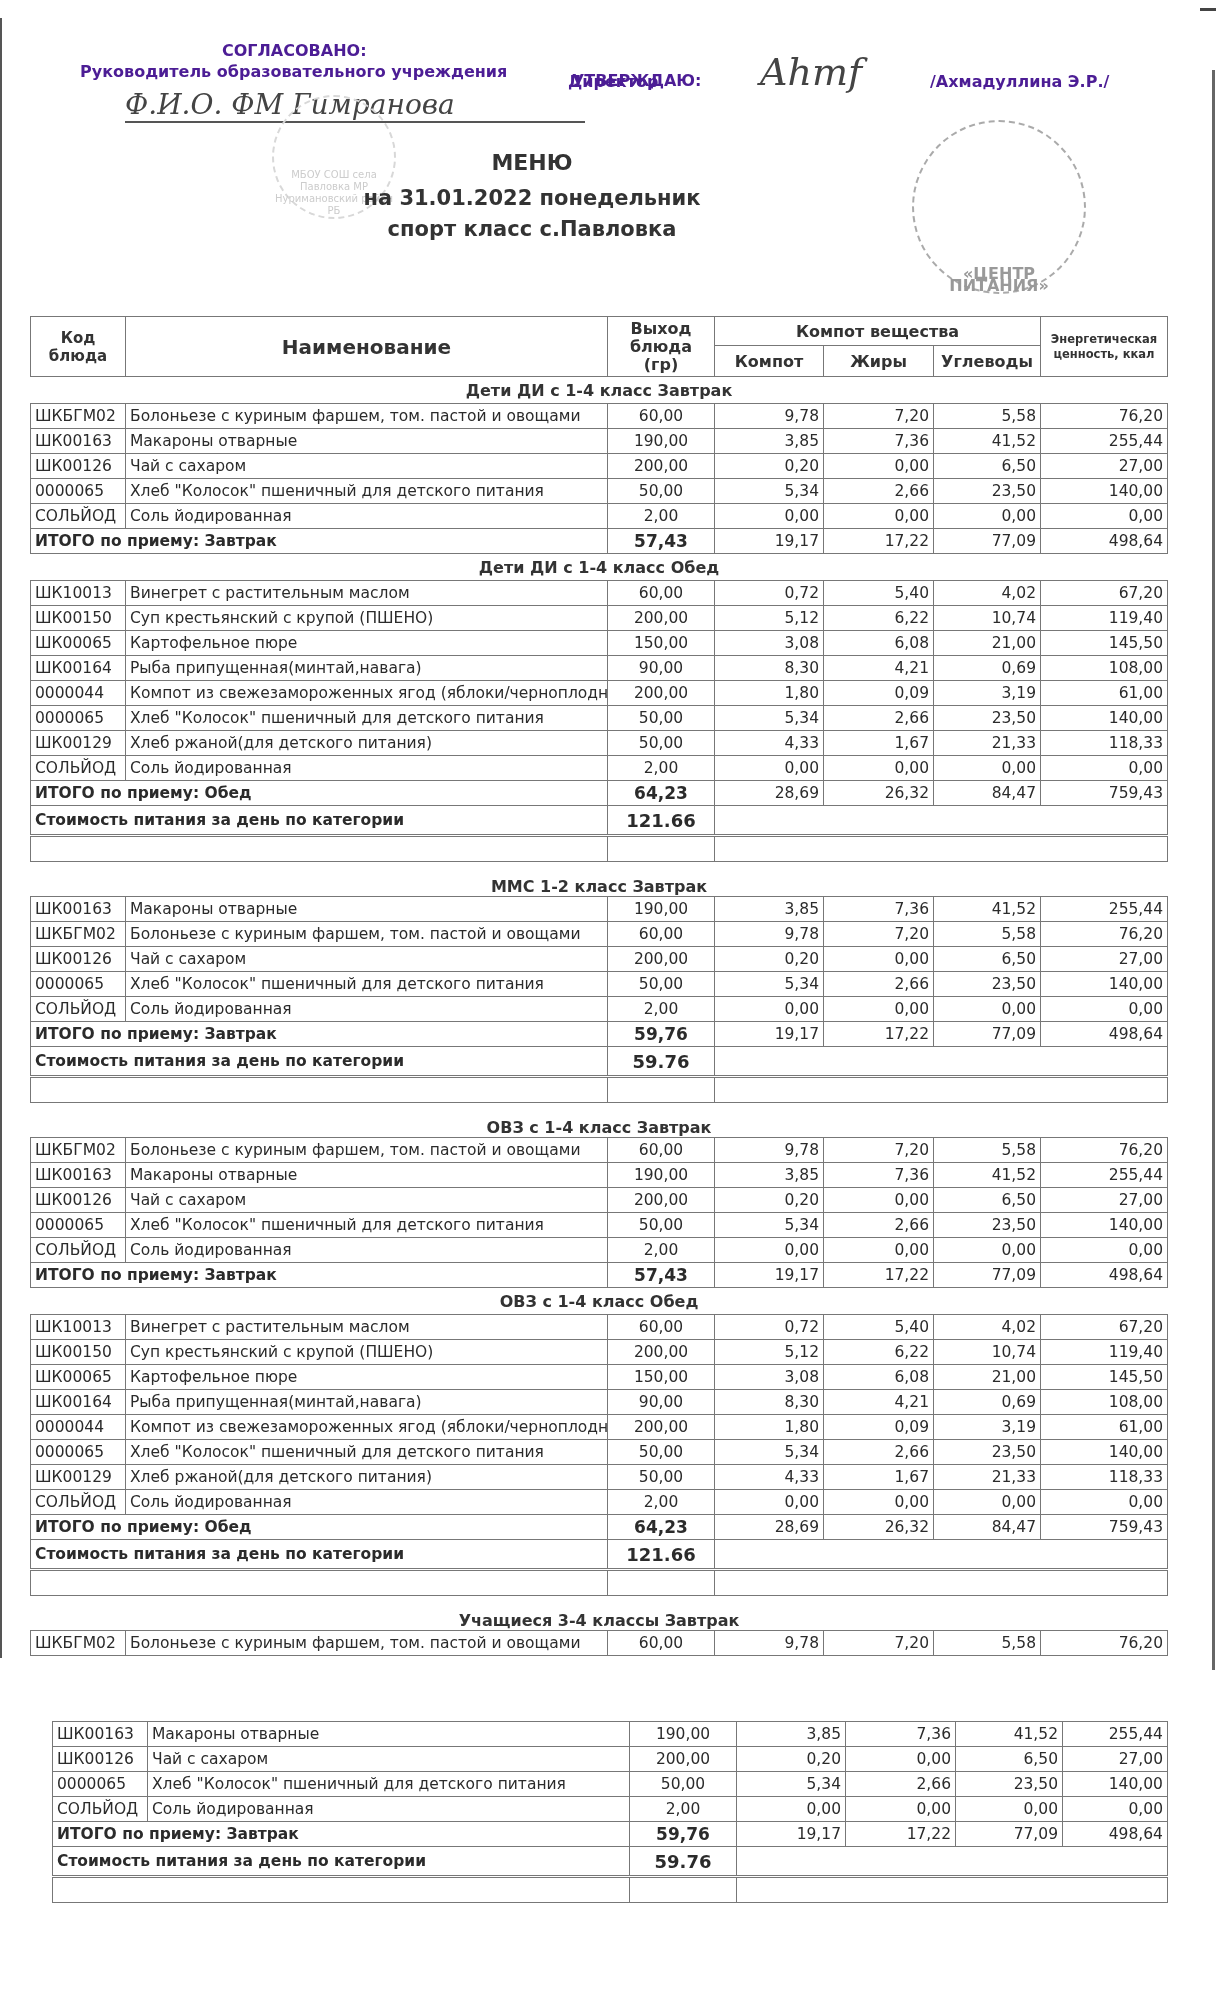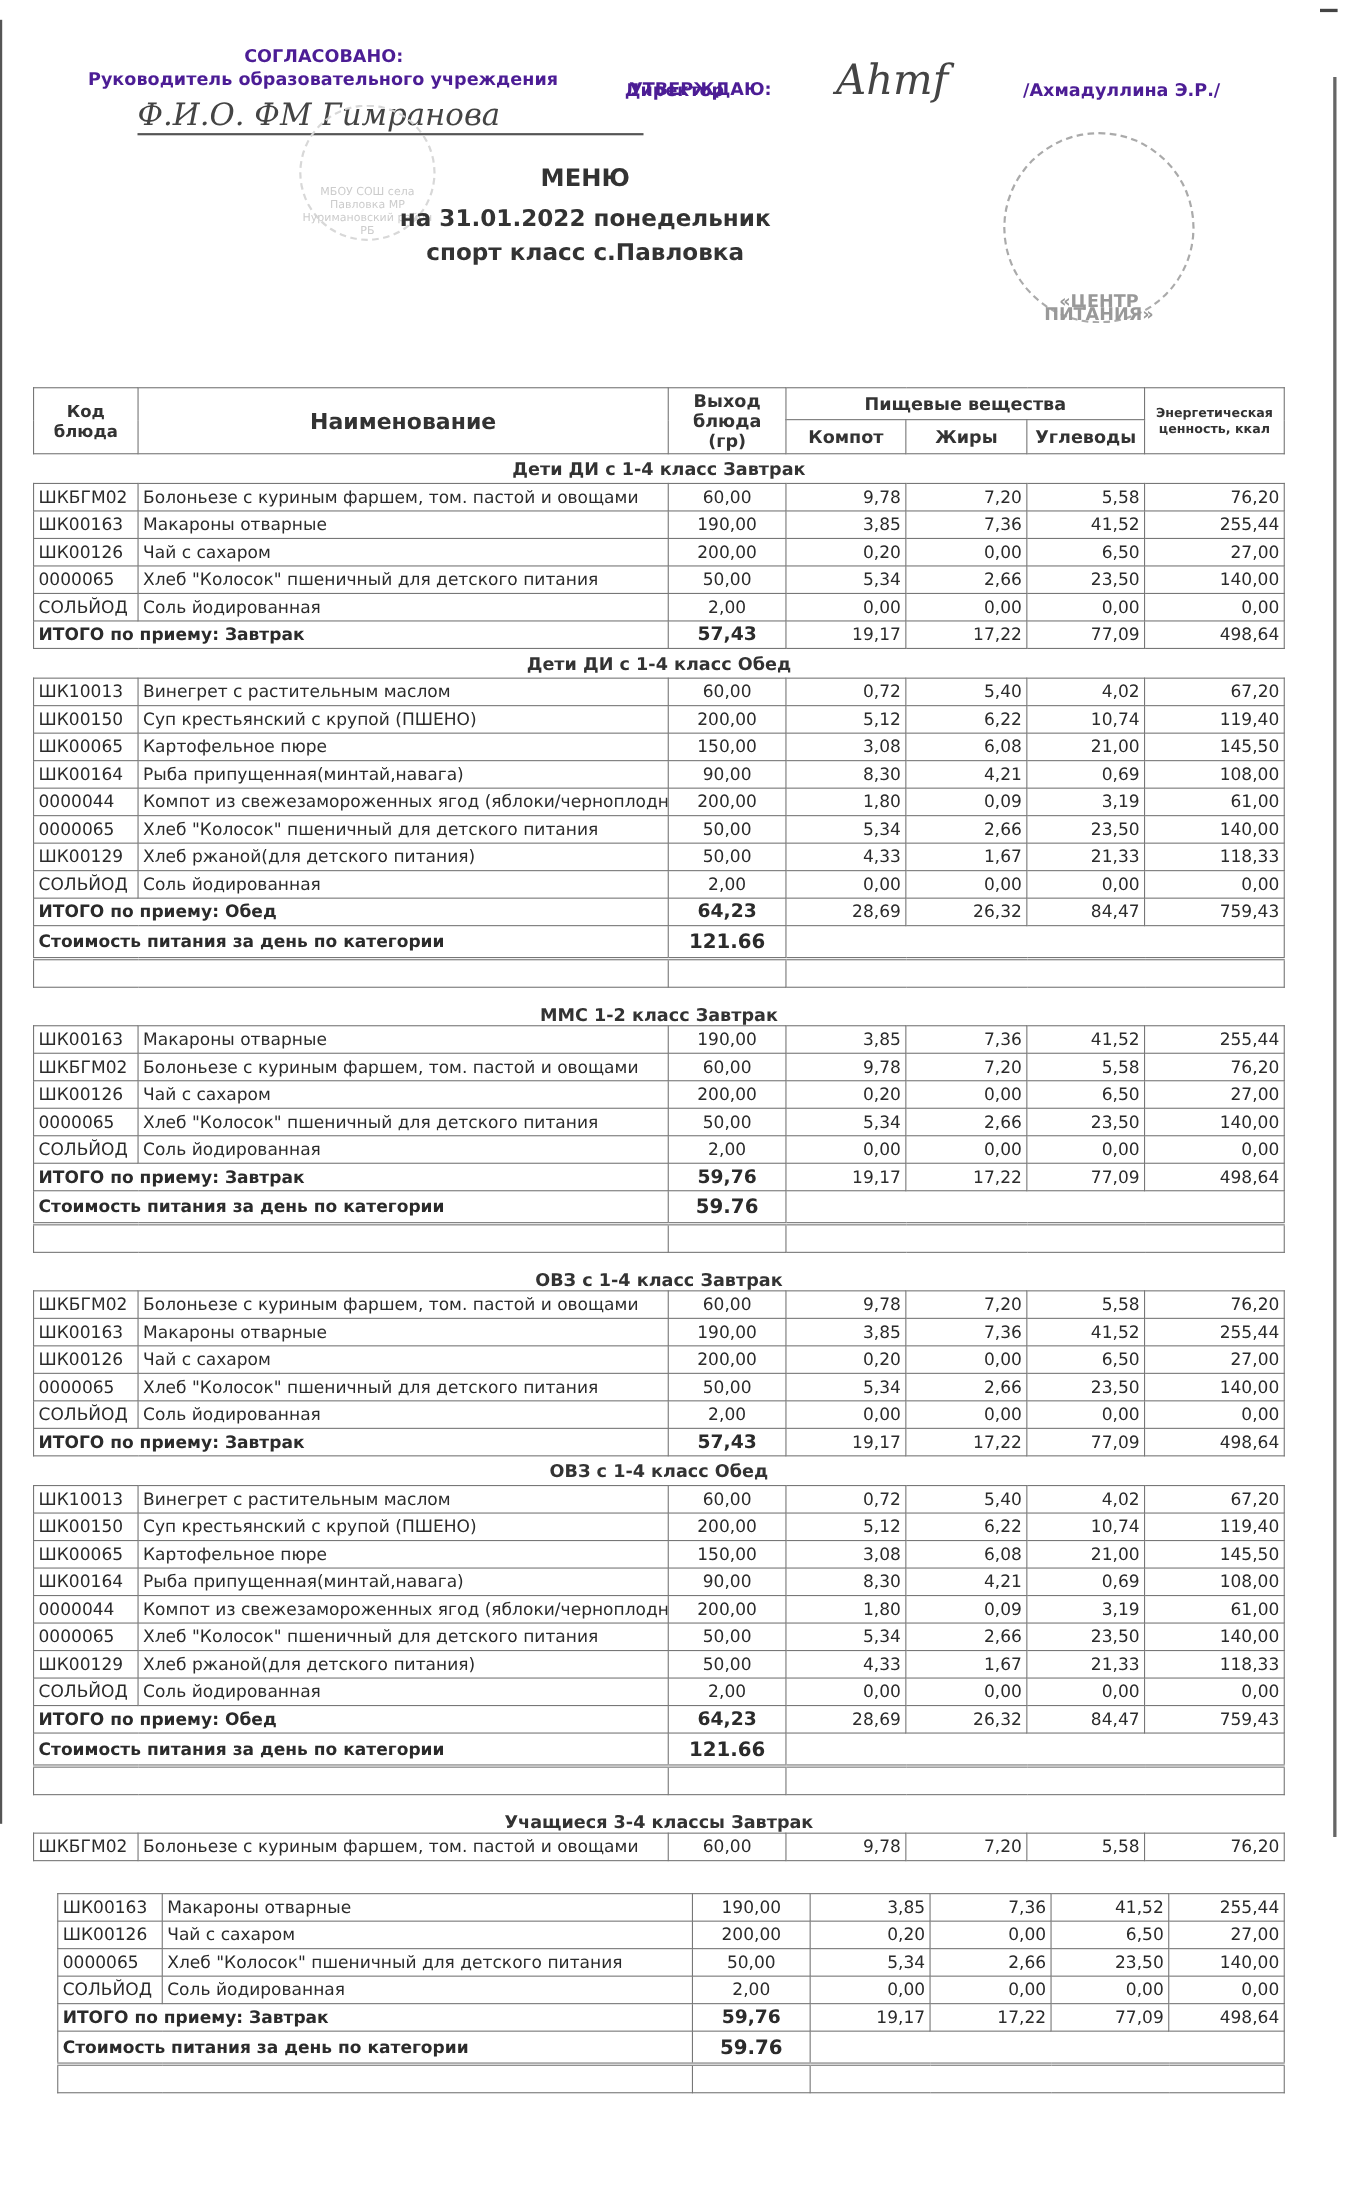--- a/index.html
+++ b/index.html
@@ -47,36 +47,36 @@
 <div class="signature" style="left:760px;top:50px;font-size:38px;">Ahmf</div>
 <div class="hdr" style="left:930px;top:72px;">/Ахмадуллина Э.Р./</div>
 <div class="stamp" style="left:885px;top:120px;width:170px;height:170px;">
     <span>«ЦЕНТР ПИТАНИЯ»</span>
   </div>
 
 <div class="title" style="top:150px;font-size:22px;">МЕНЮ</div>
 <div class="title" style="top:186px;font-size:21px;">на 31.01.2022  понедельник</div>
 <div class="title" style="top:217px;font-size:21px;">спорт класс с.Павловка</div>
 
-<table id="main-table" style="left:30px;top:316px;width:1137px;margin-top:36px;">
+<table id="main-table" style="left:30px;top:316px;width:1137px;">
   <colgroup>
     <col style="width:95px">
       <col style="width:482px">
       <col style="width:107px">
     <col style="width:109px">
       <col style="width:110px">
       <col style="width:107px">
       <col style="width:127px">
   </colgroup>
   <thead>
     <tr>
       <th rowspan="2" class="ctr" style="height:30px;white-space:normal;font-size:15px;">Код блюда</th>
       <th rowspan="2" class="ctr" style="font-size:20px;">Наименование</th>
       <th rowspan="2" class="ctr" style="white-space:normal;font-size:16px;line-height:18px;">Выход блюда (гр)</th>
-      <th colspan="3" class="ctr" style="font-size:16px;height:28px;">Пищевые вещества</th>
+      <th colspan="3" class="ctr" style="font-size:16px;height:28px;">Компот вещества</th>
       <th rowspan="2" class="ctr" style="white-space:normal;font-size:11.5px;line-height:15px;">Энергетическая ценность, ккал</th>
     </tr>
     <tr>
       <th class="ctr" style="height:30px;font-size:16px;">Компот</th>
       <th class="ctr" style="font-size:16px;">Жиры</th>
       <th class="ctr" style="font-size:16px;">Углеводы</th>
     </tr>
   </thead>
   <tbody id="main-body">
       <tr class="sec">

